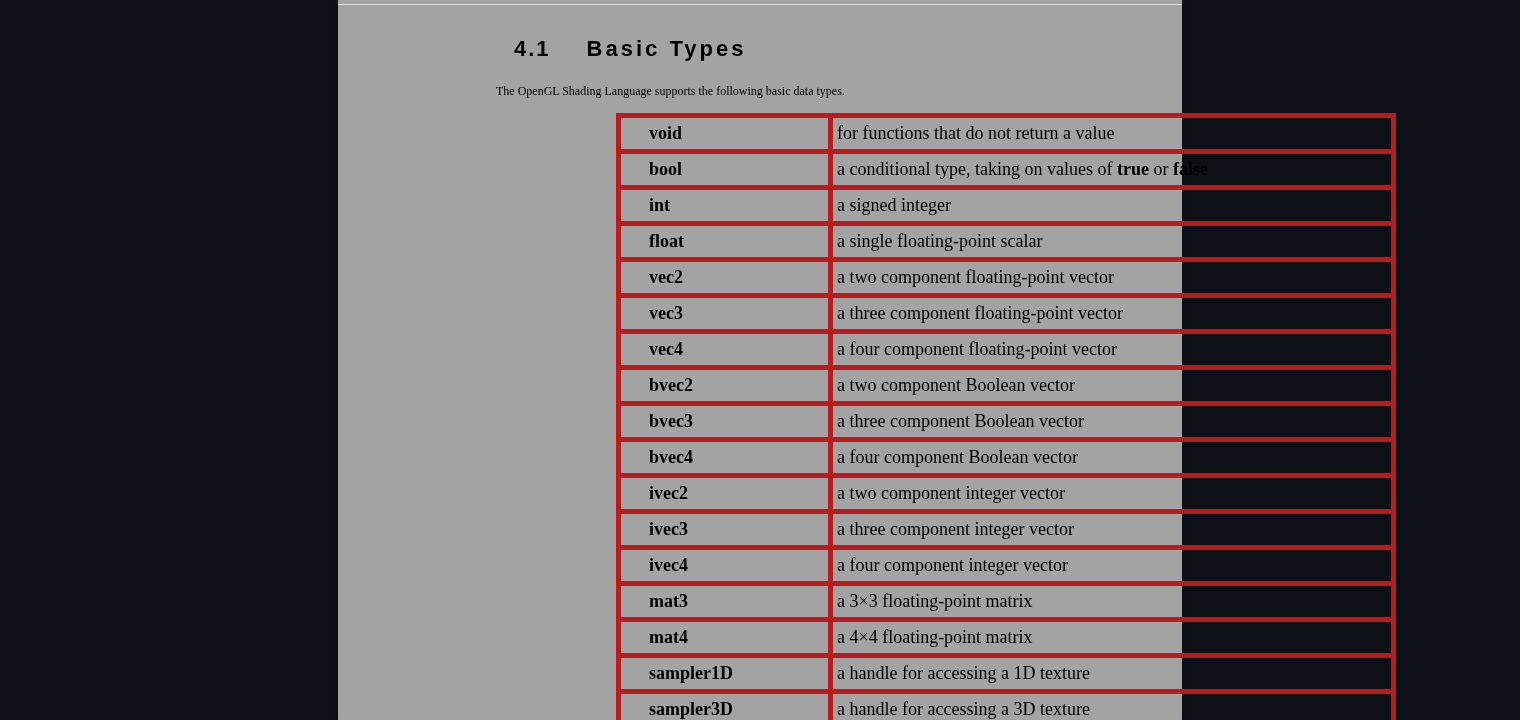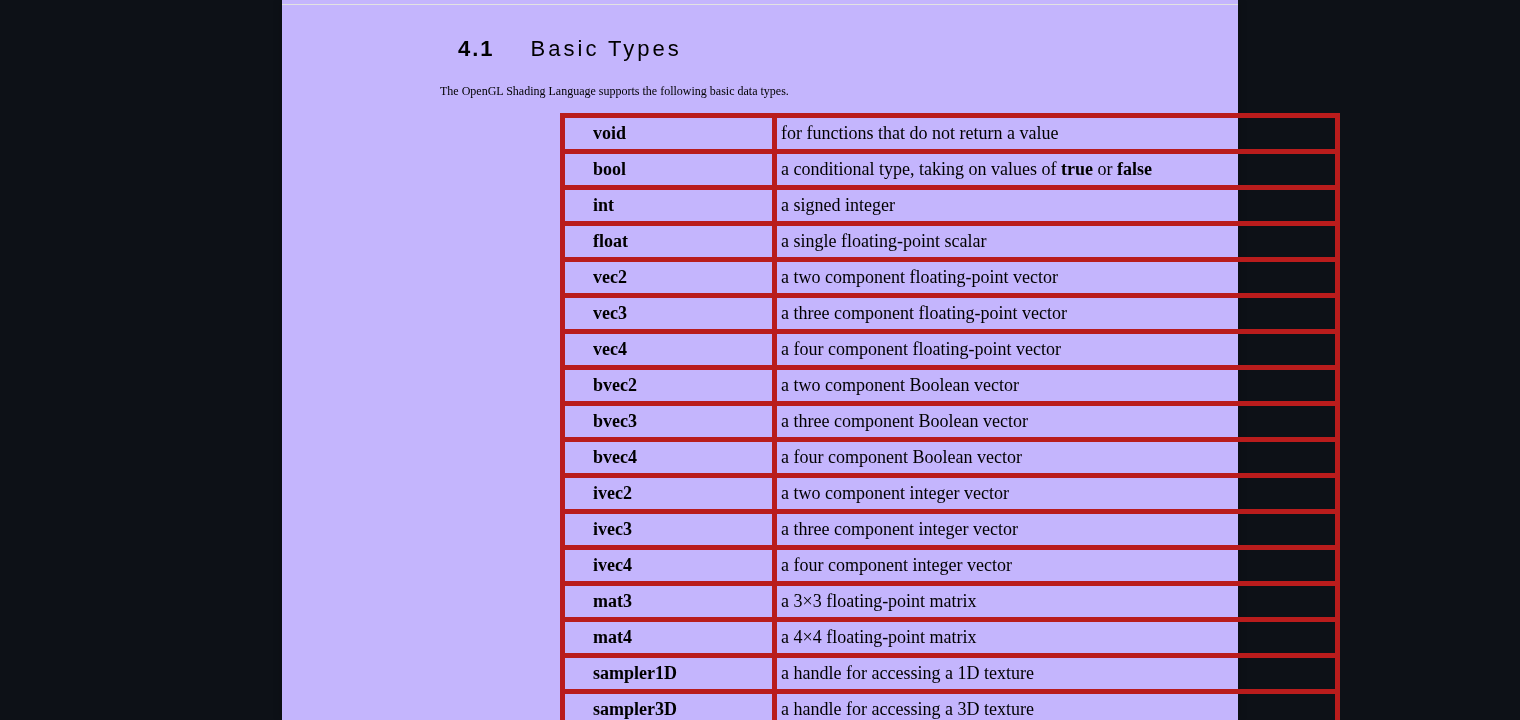--- a/index.html
+++ b/index.html
@@ -11,22 +11,22 @@
   body {
     background: #0d1117;
     display: flex;
     justify-content: center;
     align-items: flex-start;
     overflow: hidden;
     width: 1520px;
     height: 720px;
   }
   .page {
-    background: #c4b5fd;
-    width: 956px;
+    background: #a3a3a3;
+    width: 844px;
     height: 100%;
     padding: 30px 70px 0 70px;
     box-shadow: 0 0 8px rgba(0,0,0,0.25);
     position: relative;
     font-family: "Times New Roman", Times, serif;
     color: #000;
   }
   .topline {
     position: absolute;
     top: 4px;
@@ -44,21 +44,21 @@
     margin-left: 106px;
   }
   .heading .num {
     font-family: Arial, Helvetica, sans-serif;
     font-weight: 700;
     font-size: 22px;
     letter-spacing: 2px;
   }
   .heading .title {
     font-family: Arial, Helvetica, sans-serif;
-    font-weight: 400;
+    font-weight: 700;
     font-size: 22px;
     letter-spacing: 3px;
     text-align: right;
   }
   .intro {
     font-size: 12px;
     margin-left: 88px;
     margin-bottom: 14px;
   }
   table.types {

